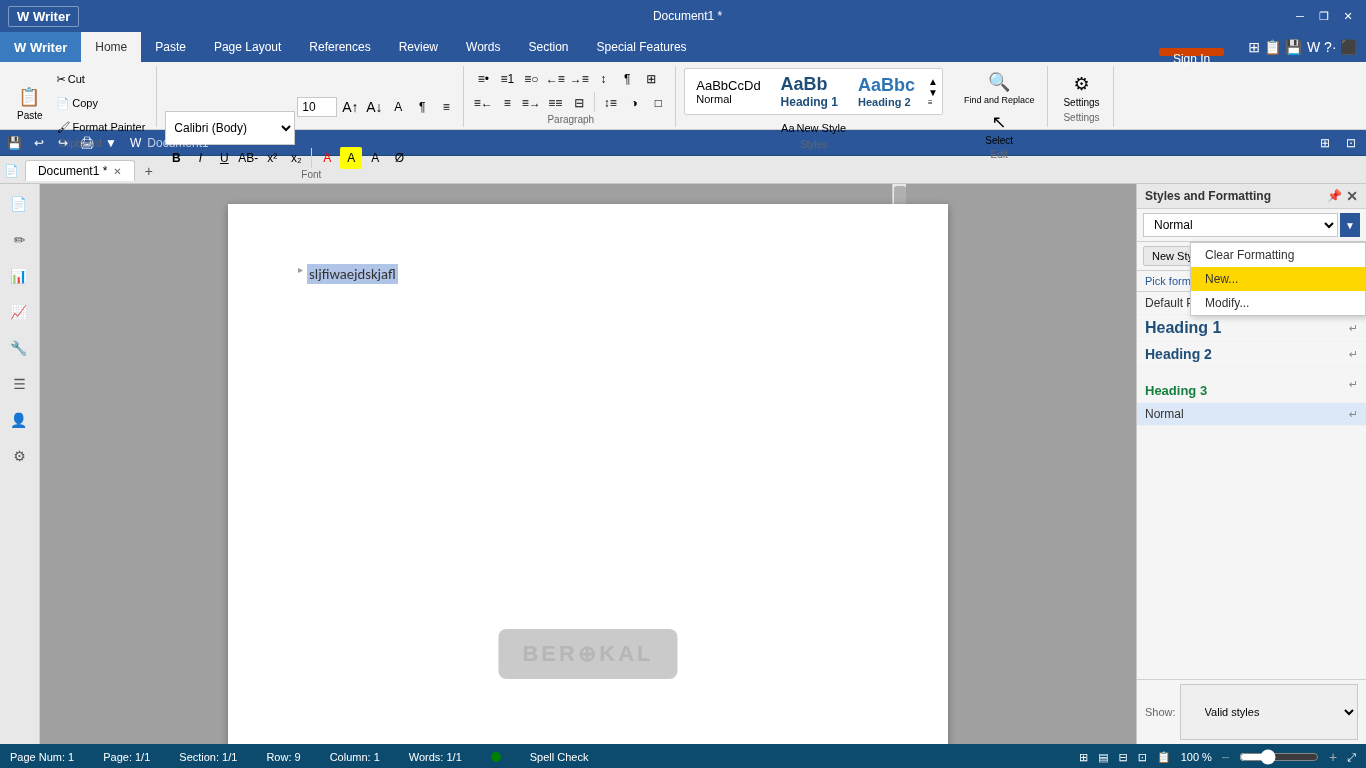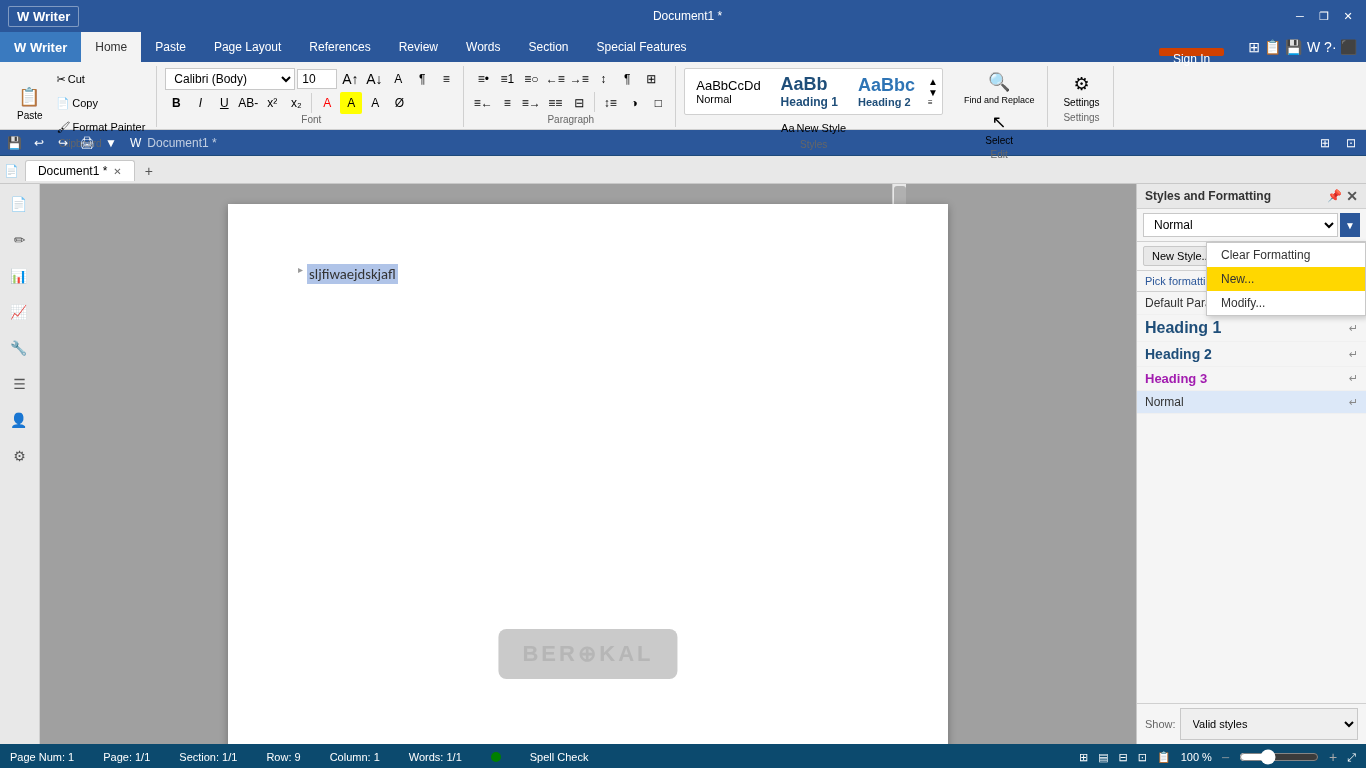--- a/index.html
+++ b/index.html
@@ -266,21 +266,21 @@
 
     
     .dropdown-menu {
       position: absolute;
       top: 58px;
       right: 0;
       background: white;
       border: 1px solid #c8c8c8;
       box-shadow: 2px 2px 6px rgba(0,0,0,0.2);
       z-index: 100;
-      width: 160px;
+      width: 176px;
     }
     .dropdown-item {
       padding: 5px 14px;
       font-size: 12px;
       cursor: pointer;
       color: #333;
     }
     .dropdown-item.highlighted { background: #ffd700; }
 
     
@@ -318,37 +318,37 @@
       justify-content: space-between;
       padding: 4px 8px;
       cursor: pointer;
       border-bottom: 1px solid #f0f0f0;
     }
     .style-item.active { background: #dce8f8; }
     .style-item-label { font-size: 12px; color: #333; }
     .style-item-icon { font-size: 11px; color: #888; }
     .style-heading1 { font-size: 16px; font-weight: bold; color: #1f4e79; }
     .style-heading2 { font-size: 14px; font-weight: bold; color: #1f4e79; }
-    .style-heading3 { font-size: 13px; font-weight: bold; color: #a21caf; }
+    .style-heading3 { font-size: 13px; font-weight: bold; color: #15803d; margin-top: 12px; }
     .style-normal { font-size: 12px; }
 
     
     .show-row {
       padding: 4px 8px;
       display: flex;
       align-items: center;
       gap: 4px;
       font-size: 11px;
       color: #666;
       border-top: 1px solid #d0d0d0;
     }
     .show-select {
       font-size: 11px;
       border: 1px solid #c8c8c8;
-      padding: 8px;
+      padding: 20px;
       flex: 1;
     }
 
     
     .status-bar {
       height: 26px;
       background: #0c4a6e;
       display: flex;
       align-items: center;
       padding: 0 10px;
@@ -360,22 +360,22 @@
       margin-left: auto;
       display: flex;
       align-items: center;
       gap: 10px;
     }
     .zoom-slider {
       width: 80px;
       accent-color: white;
     }
     .font-selector {
-      width: 130px; padding: 2px 4px; font-size: 12px;
-      border: 1px solid #c8c8c8; background: white;
+      width: 130px; padding: 8px 4px; font-size: 12px;
+      border: 1px solid #c8c8c8; background: white; margin-top: 43px;
     }
     .font-size-selector {
       width: 40px; padding: 2px 4px; font-size: 12px;
       border: 1px solid #c8c8c8; background: white;
     }
     .fmt-btn {
       width: 22px; height: 22px;
       display: flex; align-items: center; justify-content: center;
       cursor: pointer; border: 1px solid transparent; border-radius: 2px;
       font-size: 12px;

